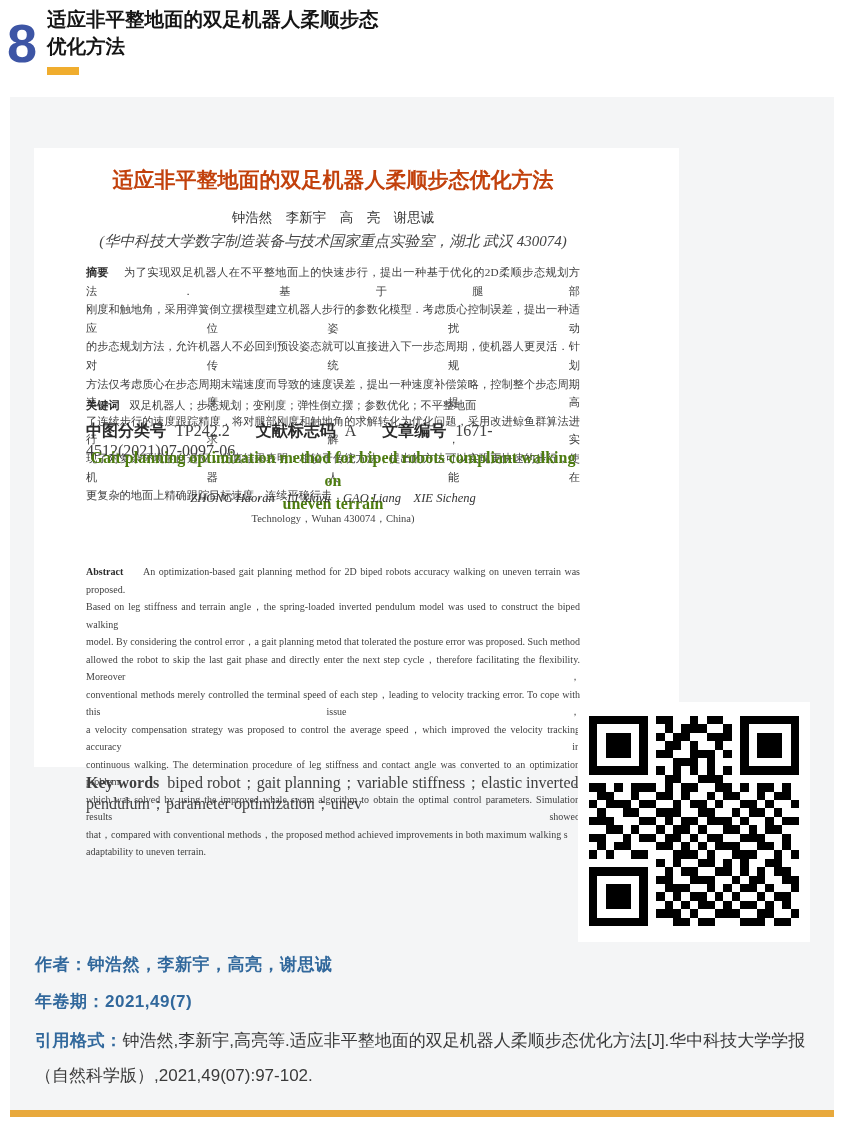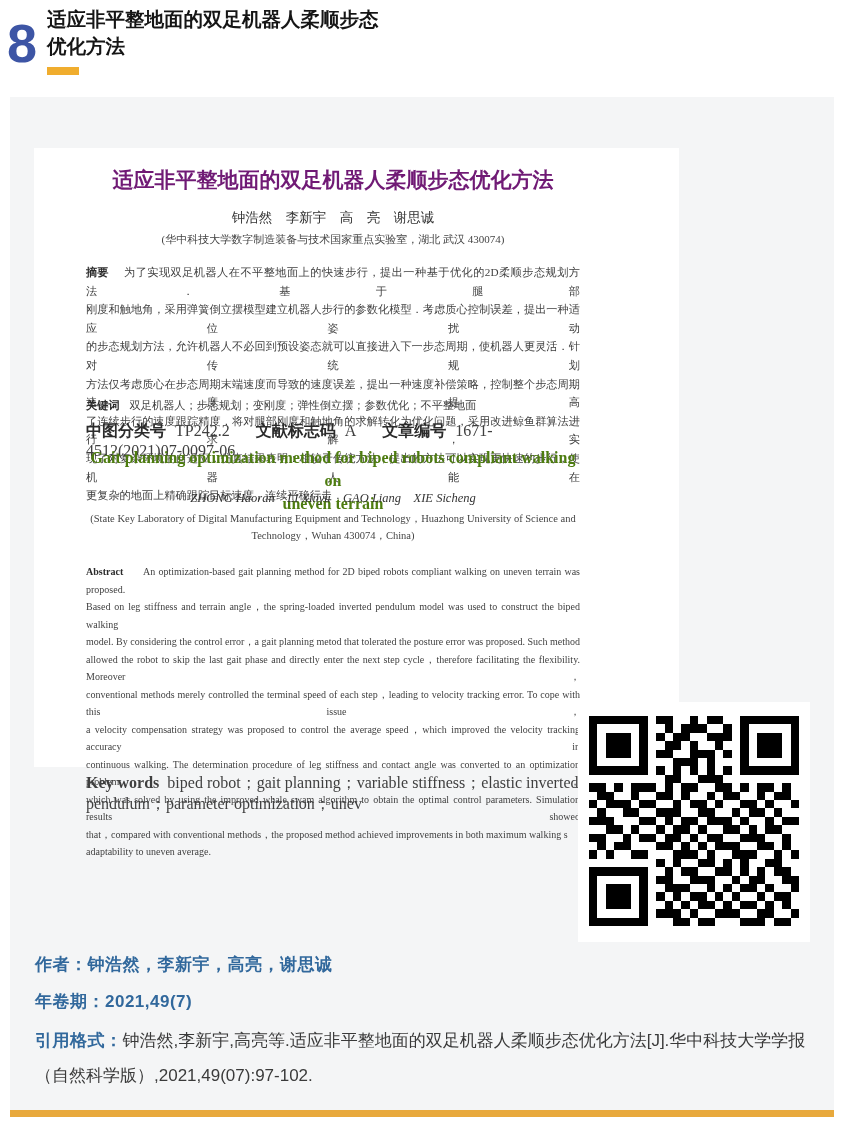--- a/index.html
+++ b/index.html
@@ -12,23 +12,23 @@
   .hdr-title{left:47px;top:6px;font-size:19.5px;font-weight:bold;color:#151515;line-height:27px;}
   .hdr-bar{left:47px;top:67px;width:32px;height:8px;background:#F0AD2E;}
 
   
   .panel{left:10px;top:97px;width:824px;height:1013px;background:#F4F5F6;}
 
   
   .paper{left:34px;top:148px;width:645px;height:619px;background:#ffffff;
          font-family:"Liberation Serif",serif;color:#3F3F3F;}
   .paper .centered{position:absolute;left:52px;width:494px;text-align:center;}
-  .p-title-cn{top:18px;font-size:21px;font-weight:bold;color:#701a75;}
+  .p-title-cn{top:18px;font-size:21px;font-weight:bold;color:#c2410c;}
   .p-authors-cn{top:61px;font-size:13.5px;color:#333;}
-  .p-affil-cn{top:84px;font-size:11px;color:#444;}
+  .p-affil-cn{top:84px;font-size:15px;font-style:italic;color:#444;}
   .abs-block{position:absolute;left:52px;width:494px;}
   .abs-label{position:absolute;left:0;top:0;font-weight:bold;color:#2B2B2B;}
   .abs-cn{top:115px;font-size:11.2px;line-height:18.6px;}
   .abs-cn .lines div{text-align:justify;text-align-last:justify;font-family:Liberation Serif, serif;}
   .abs-cn .lines div:first-child{text-indent:38px;}
   .abs-cn .lines div:last-child{text-align-last:left;}
   .kw-cn{top:250px;font-size:11.2px;}
   .kw-cn b,.cls b{color:#2B2B2B;}
   .cls{top:273px;font-size:16px;}
   .cls .v{margin-left:9px;margin-right:26px;}
@@ -96,37 +96,36 @@
   <div class="abs-block cls">
     <b>中图分类号</b><span class="v">TP242.2</span><b>文献标志码</b><span class="v">A</span><b>文章编号</b><span class="v">1671-4512(2021)07-0097-06</span>
   </div>
 
   <div class="centered p-title-en">
     <div>Gait planning optimization method for biped robots compliant walking on</div>
     <div>uneven terrain</div>
   </div>
   <div class="centered p-authors-en">ZHONG Haoran　LI Xinyu　GAO Liang　XIE Sicheng</div>
   <div class="centered p-affil-en">
-    <div>(State Key Laboratory of Digital Manufacturing Equipment and Technology，Huazhong University of Science and</div>
     <div>Technology，Wuhan 430074，China)</div>
   </div>
 
   <div class="abs-block abs-en">
     <span class="abs-label">Abstract</span>
     <div class="lines">
-        <div>An optimization-based gait planning method for 2D biped robots compliant walking on uneven terrain was proposed.</div>
+        <div>An optimization-based gait planning method for 2D biped robots accuracy walking on uneven terrain was proposed.</div>
         <div>Based on leg stiffness and terrain angle，the spring-loaded inverted pendulum model was used to construct the biped walking</div>
         <div>model. By considering the control error，a gait planning metod that tolerated the posture error was proposed. Such method</div>
         <div>allowed the robot to skip the last gait phase and directly enter the next step cycle，therefore facilitating the flexibility. Moreover，</div>
         <div>conventional methods merely controlled the terminal speed of each step，leading to velocity tracking error. To cope with this issue，</div>
         <div>a velocity compensation strategy was proposed to control the average speed，which improved the velocity tracking accuracy in</div>
         <div>continuous walking. The determination procedure of leg stiffness and contact angle was converted to an optimization problem，</div>
         <div>which was solved by using the improved whale swam algorithm to obtain the optimal control parameters. Simulation results showed</div>
         <div>that，compared with conventional methods，the proposed method achieved improvements in both maximum walking s</div>
-        <div>adaptability to uneven average.</div>
+        <div>adaptability to uneven terrain.</div>
       </div>
   </div>
 
   <div class="abs-block kw-en">
     <b>Key words</b><span class="kw-text">biped robot；gait planning；variable stiffness；elastic inverted pendulum；parameter optimization；unev</span>
   </div>
 </div>
 
 <div class="abs qr-box">
   <div class="qr-grid">

